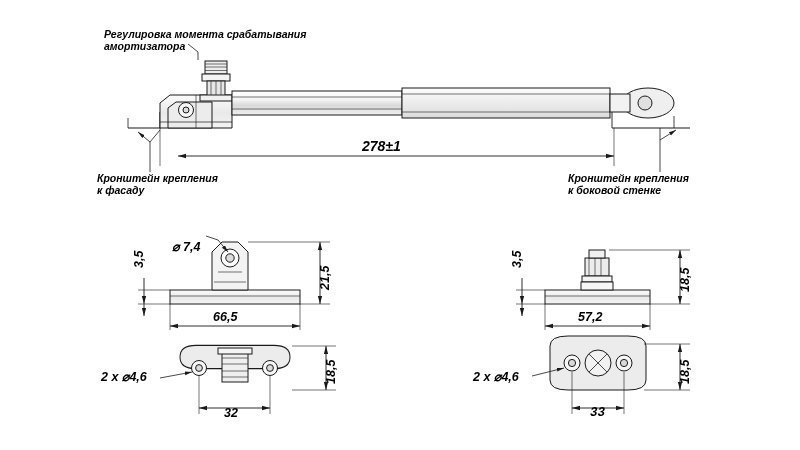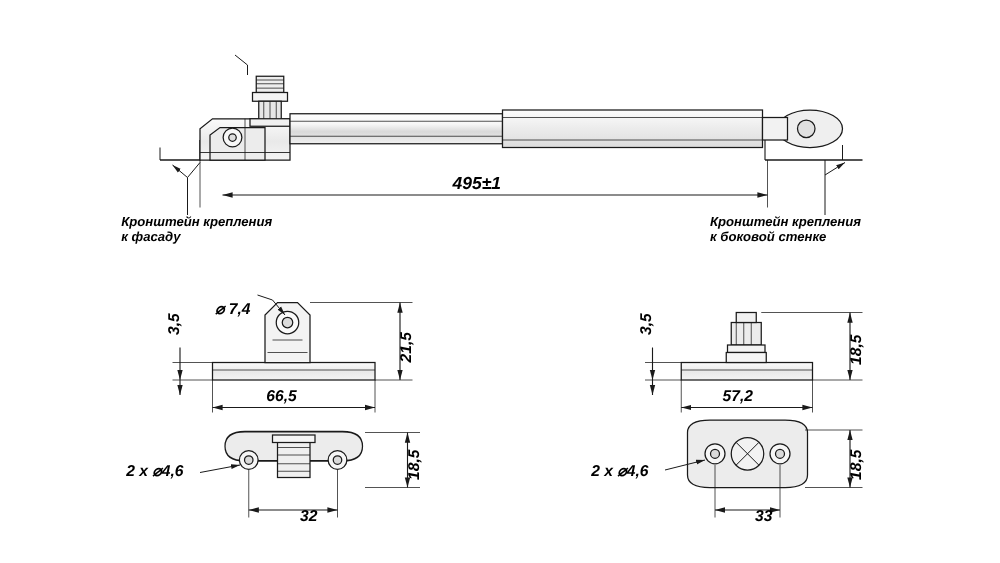--- a/index.html
+++ b/index.html
@@ -215,48 +215,50 @@
       <line x1="680" y1="344" x2="680" y2="390" stroke-width="0.9" marker-start="url(#arrR)" marker-end="url(#arrL)"></line>
 
       <path d="M572,372 L572,414" stroke-width="0.6"></path>
       <path d="M624,372 L624,414" stroke-width="0.6"></path>
       <line x1="572" y1="408" x2="624" y2="408" stroke-width="0.9" marker-start="url(#arrR)" marker-end="url(#arrL)"></line>
 
       <path d="M564,368 L532,376" stroke-width="0.8" marker-start="url(#arrR)"></path>
     </g>
   </svg>
 
+  <div class="lbl small" style="left:104px; top:28px;">Регулировка момента срабатывания
+амортизатора</div>
 
   <div class="lbl small" style="left:97px; top:172px;">Кронштейн крепления
 к фасаду</div>
 
   <div class="lbl small" style="left:568px; top:172px;">Кронштейн крепления
 к боковой стенке</div>
 
-  <div class="lbl dimbig" style="left:362px; top:138px;">495±1</div>
+  <div class="lbl dimbig" style="left:362px; top:138px;">278±1</div>
 
   <div class="lbl dim" style="left:172px; top:240px;">⌀ 7,4</div>
 
   <div class="lbl dim rot90" style="left:132px; top:268px;">3,5</div>
 
   <div class="lbl dim rot90" style="left:318px; top:290px;">21,5</div>
 
   <div class="lbl dim" style="left:213px; top:310px;">66,5</div>
 
   <div class="lbl dim rot90" style="left:324px; top:384px;">18,5</div>
 
-  <div class="lbl dim" style="left:224px; top:406px;margin-left:16px;">32</div>
+  <div class="lbl dim" style="left:224px; top:406px;">32</div>
 
   <div class="lbl dim" style="left:101px; top:370px;">2 x ⌀4,6</div>
 
   <div class="lbl dim rot90" style="left:510px; top:268px;">3,5</div>
 
   <div class="lbl dim rot90" style="left:678px; top:292px;">18,5</div>
 
   <div class="lbl dim" style="left:578px; top:310px;">57,2</div>
 
   <div class="lbl dim rot90" style="left:678px; top:384px;">18,5</div>
 
-  <div class="lbl dim" style="left:604px; top:406px;">33</div>
+  <div class="lbl dim" style="left:590px; top:406px;font-family:Liberation Mono, monospace;">33</div>
 
   <div class="lbl dim" style="left:473px; top:370px;">2 x ⌀4,6</div>
 
 </div>
 
 </body></html>

